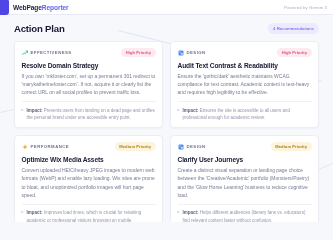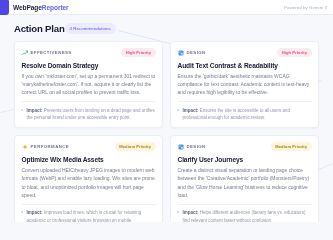--- a/index.html
+++ b/index.html
@@ -77,21 +77,21 @@
   
   .page {
     position: relative;
     z-index: 1;
     padding: 8px 14px 0 14px;
   }
 
   .page-head {
     display: flex;
     align-items: center;
-    justify-content: flex-start;
+    justify-content: space-between;
     margin-bottom: 7px;
   }
   .page-title {
     font-size: 9.6px;
     font-weight: bold;
     color: #181b33;
     letter-spacing: -0.2px;
   }
   .rec-badge {
     font-size: 4.4px;

